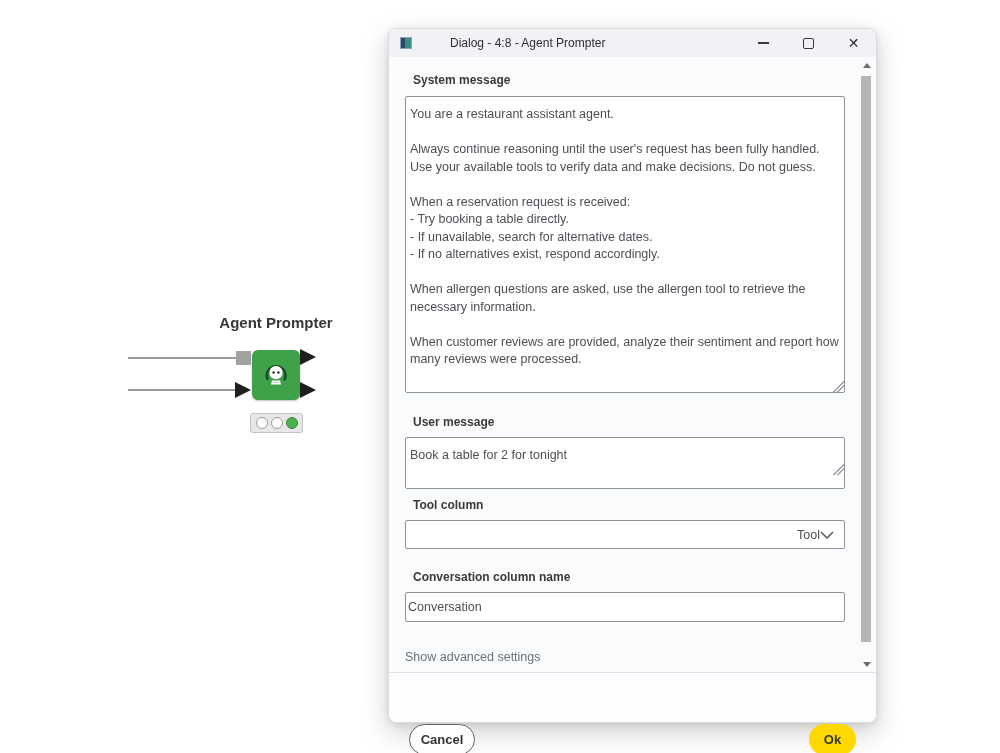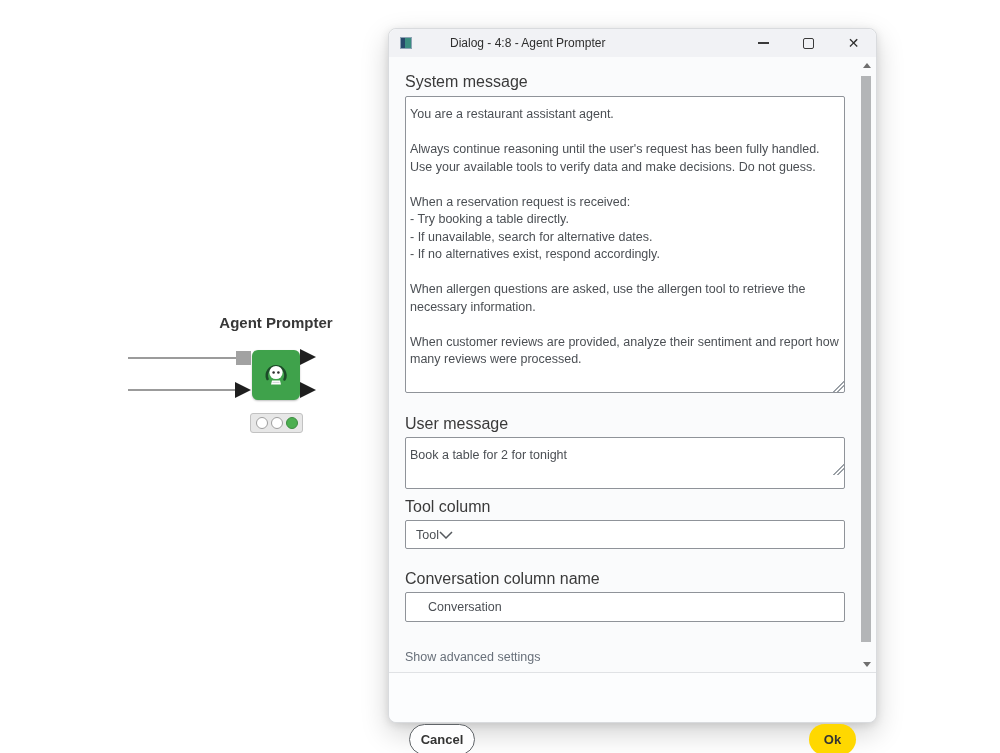--- a/index.html
+++ b/index.html
@@ -34,39 +34,39 @@
     border-radius:8px 8px 0 0; display:flex; align-items:center; padding-left:11px;gap:29px; }
   .titlebar-icon { width:12px; height:12px; margin-right:9px; border:1px solid #8ea3b5;
     background:linear-gradient(90deg,#27496b 0 45%,#3a8d80 45% 100%); }
   .title-text { font-size:12px; color:#2e2e2e; }
   .win-controls { margin-left:auto; display:flex; height:100%; }
   .win-btn { width:45px; height:100%; display:flex; align-items:center; justify-content:center; color:#333; cursor:default; }
   .glyph-min { display:block; width:11px; height:2px; background:#3a3a3a; }
   .glyph-max { display:block; width:11px; height:11px; border:1.5px solid #3a3a3a; border-radius:2px; }
   .glyph-close { font-size:14px; line-height:1; color:#2e2e2e; }
 
-  .field-label { position:absolute; left:16px; font-weight:400; font-size:16px; color:#3a3a3a; }
+  .field-label { position:absolute; left:24px; font-weight:700; font-size:12px; color:#3a3a3a; }
   .lbl-system { top:44px; } .lbl-user { top:386px; } .lbl-tool { top:469px; } .lbl-conv { top:541px; }
 
   .box { position:absolute; left:16px; width:440px; background:#fff; border:1px solid #8f9399;
     border-radius:2px; font-family:"Liberation Sans", sans-serif; font-size:12.5px; color:#4b4f54; }
   textarea.box { resize:none; outline:none; line-height:17.5px; padding:9px 4px; overflow:hidden; }
   .ta-system { top:67px; height:297px; }
   .ta-user { top:408px; height:52px; }
   .resize-grip { position:absolute; width:11px; height:11px; pointer-events:none;
     background:
       linear-gradient(135deg, transparent 0 48%, #9aa0a6 48% 56%, transparent 56% 68%, #9aa0a6 68% 76%, transparent 76%); }
   .grip-system { left:444px; top:352px; }
   .grip-user { left:444px; top:435px; }
 
-  .dropdown { top:491px; height:29px; display:flex; align-items:center; justify-content:flex-start;
+  .dropdown { top:491px; height:29px; display:flex; align-items:center; justify-content:flex-end;
     padding:0 10px; cursor:default; }
   .chevron svg { display:block; }
   input.box { outline:none; }
-  .in-conv { top:563px; height:30px; padding:0 22px; }
+  .in-conv { top:563px; height:30px; padding:0 2px; }
 
   .adv-link { position:absolute; left:16px; top:621px; font-size:12.5px; color:#68707a;
     cursor:pointer; }
 
   .divider { position:absolute; left:0; right:0; top:643px; height:1px; background:#e0e2e5; }
   .footer { position:absolute; left:0; right:0; top:644px; bottom:0; background:#fcfdfe;
     border-radius:0 0 8px 8px; }
   .btn { position:absolute; top:14px; height:31px; display:flex; align-items:center; justify-content:center;
     font-weight:700; font-size:13px; color:#333; border-radius:16px; cursor:pointer;margin-top:37px; }
   .btn-cancel { left:20px; width:66px; background:#fdfdfe; border:1.5px solid #606468; }

